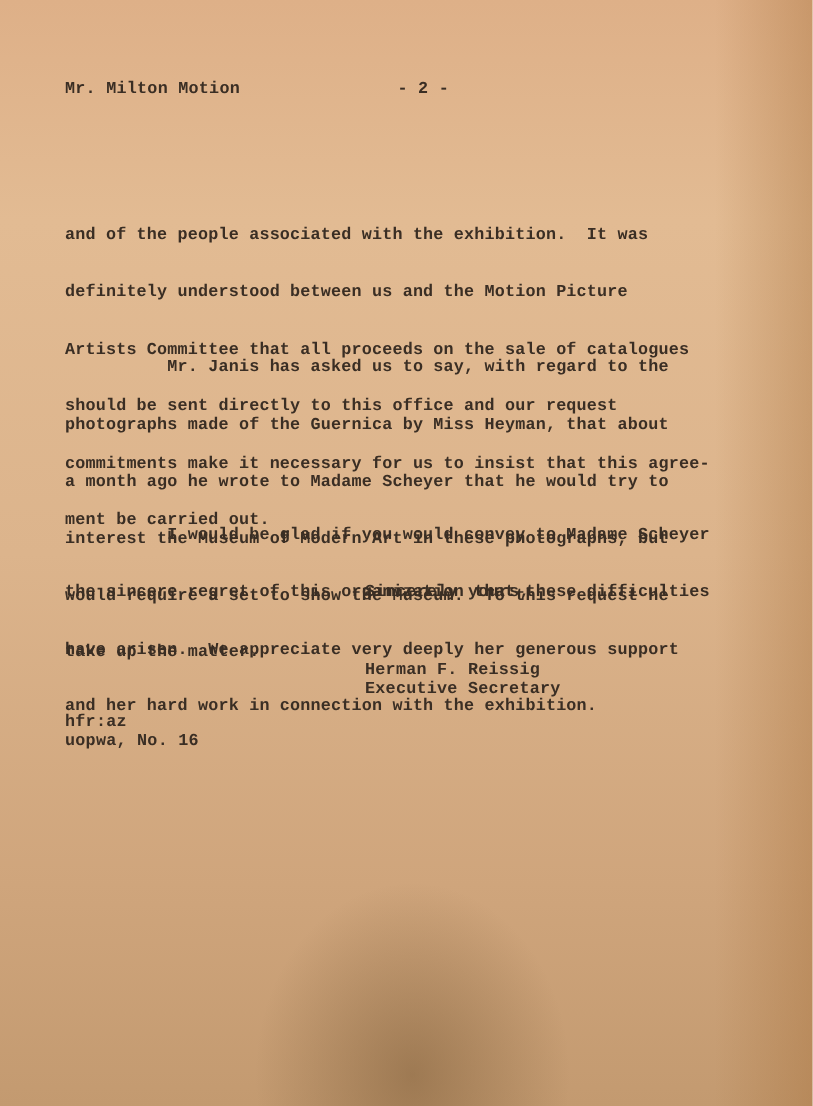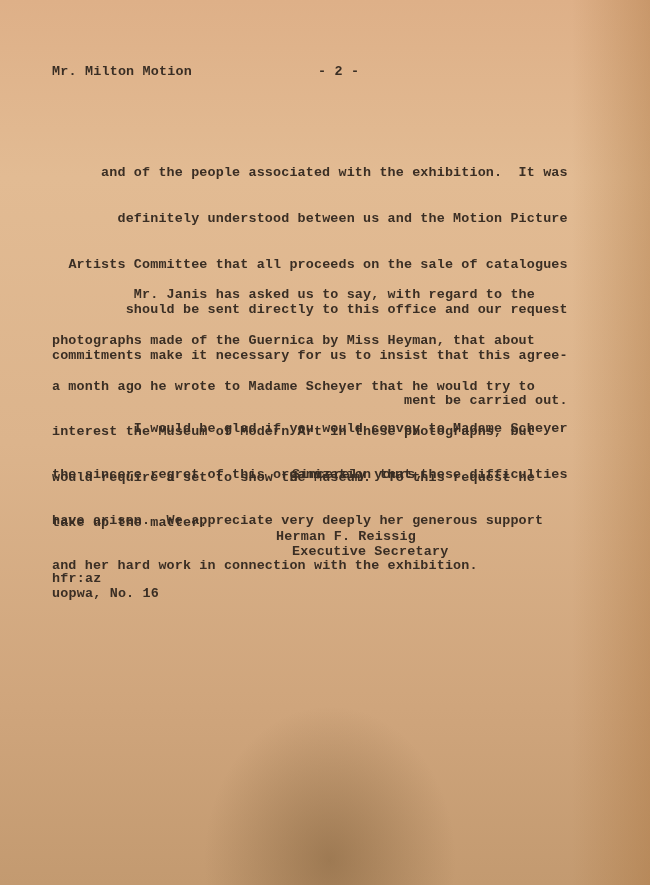--- a/index.html
+++ b/index.html
@@ -10,25 +10,25 @@
       linear-gradient(90deg, rgba(150,100,50,0) 88%, rgba(160,105,50,0.35) 100%),
       linear-gradient(180deg, #deb088 0%, #e2bb93 20%, #dcb48c 50%, #cfa57c 80%, #c39a70 100%);
     font-family: "Liberation Mono", "DejaVu Sans Mono", monospace;
     color: #3a2e24;
   }
   .page { position: absolute; inset: 0; }
   .line { position: absolute; font-size: 13.4px; font-weight: bold; white-space: pre; letter-spacing: 0.2px; line-height: 15px; }
   .header-name { left: 52px; top: 64px; }
   .page-num { left: 318px; top: 64px; }
   .para { position: absolute; left: 52px; font-size: 13.4px; font-weight: bold; line-height: 15.2px; letter-spacing: 0.15px; white-space: pre; }
-  .p1 { top: 135px; text-align: right; }
+  .p1 { top: 151px; }
   .p2 { top: 257px; }
   .p3 { top: 391px; }
   .closing { left: 292px; top: 467px; }
-  .sig-name { left: 276px; top: 529px; }
+  .sig-name { left: 292px; top: 529px; }
   .sig-title { left: 292px; top: 544px; }
   .ref1 { left: 52px; top: 571px; }
   .ref2 { left: 52px; top: 586px; }
 </style>
 </head>
 <body>
 
 <div class="page">
   <div class="line header-name">Mr. Milton Motion</div>
   <div class="line page-num">- 2 -</div>

